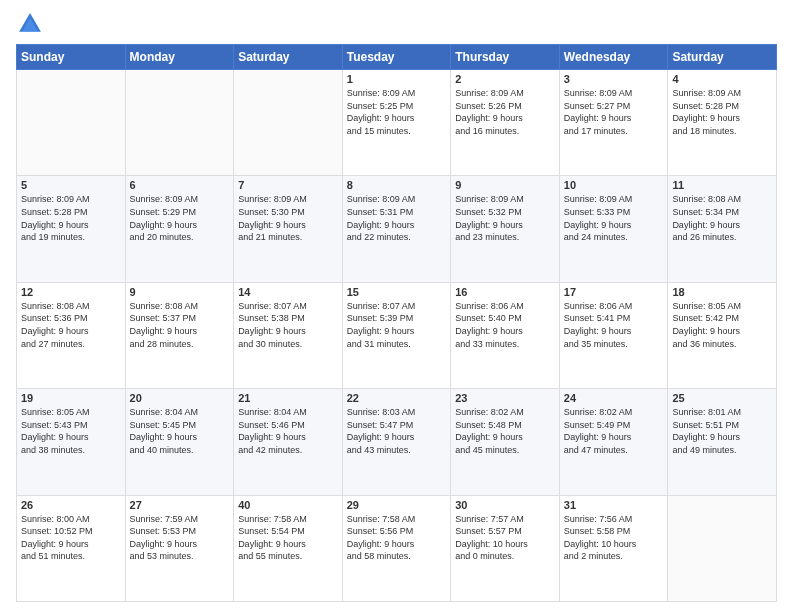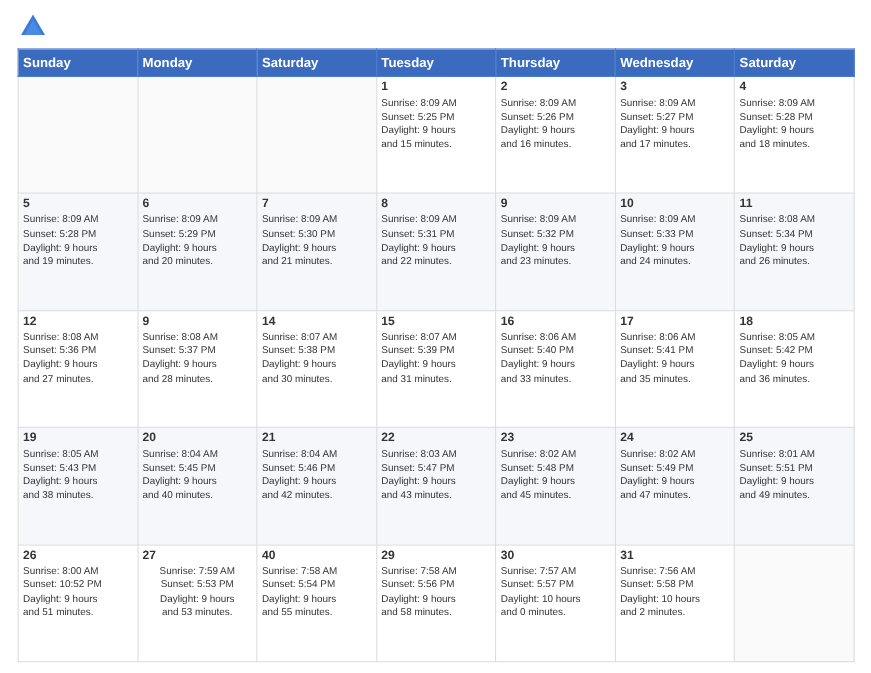--- a/index.html
+++ b/index.html
@@ -322,21 +322,21 @@
         <tr>
           <td>
             <span class="day-number">26</span>
             <div class="day-info" style="white-space: pre-line;">Sunrise: 8:00 AM
 Sunset: 10:52 PM
 Daylight: 9 hours
 and 51 minutes.</div>
           </td>
           <td>
             <span class="day-number">27</span>
-            <div class="day-info" style="white-space: pre-line; text-align: center;">Sunrise: 7:59 AM
+            <div class="day-info" style="white-space: pre-line;">Sunrise: 7:59 AM
 Sunset: 5:53 PM
 Daylight: 9 hours
 and 53 minutes.</div>
           </td>
           <td>
             <span class="day-number">40</span>
             <div class="day-info" style="white-space: pre-line;">Sunrise: 7:58 AM
 Sunset: 5:54 PM
 Daylight: 9 hours
 and 55 minutes.</div>

